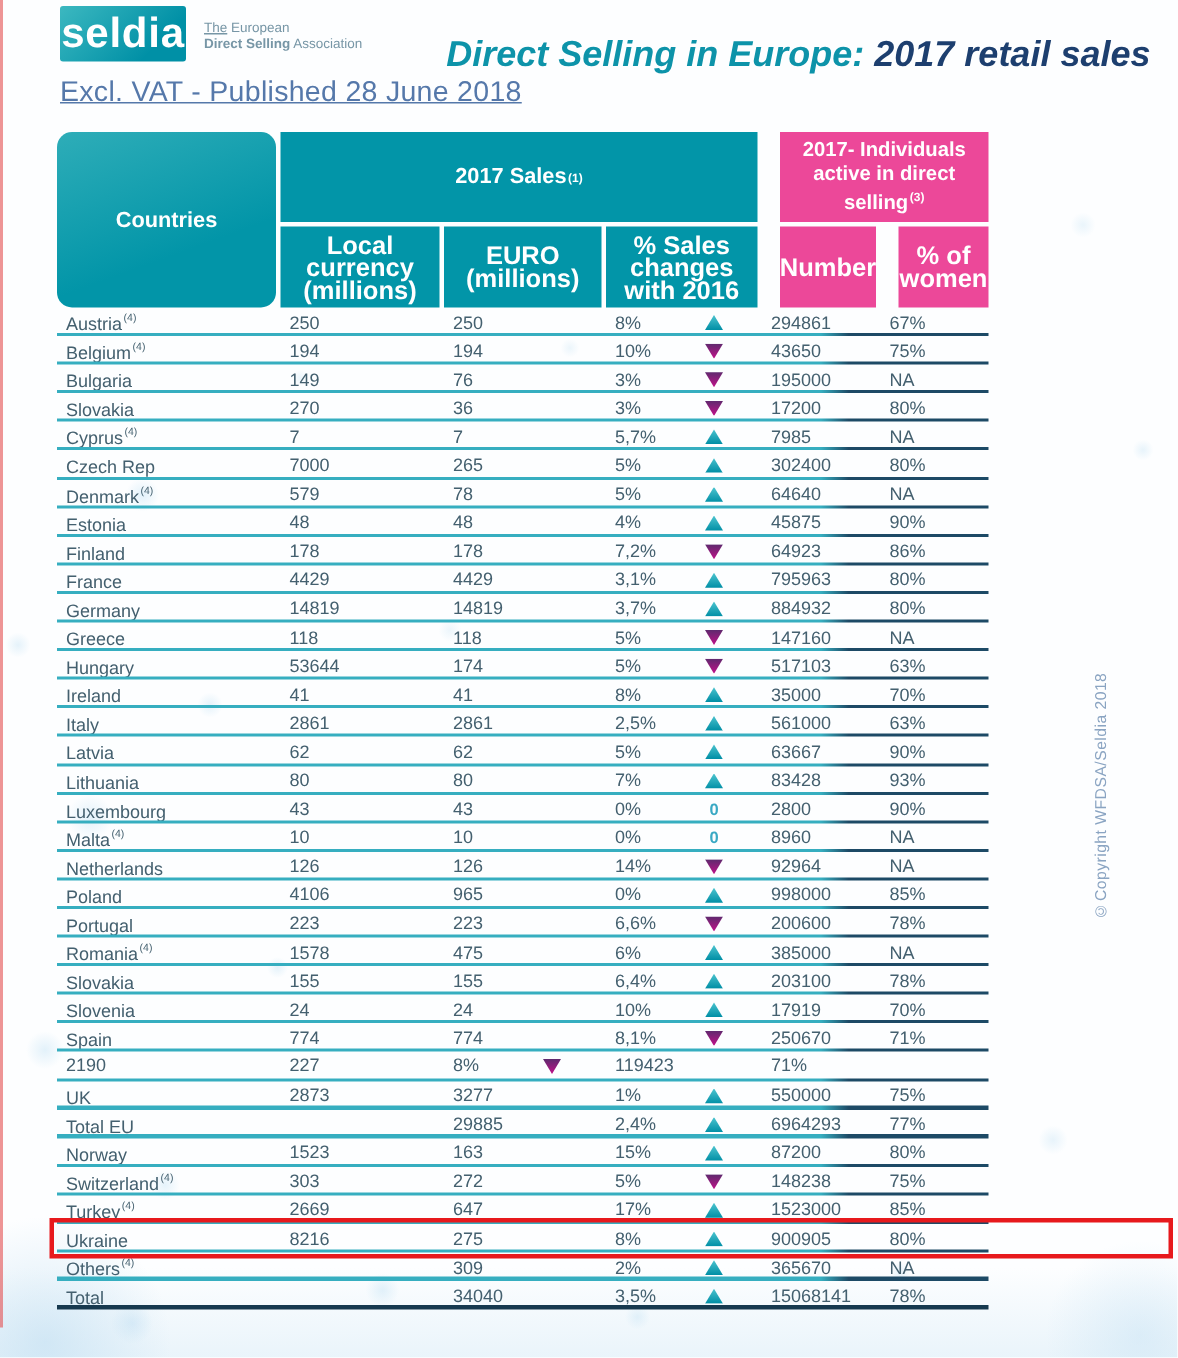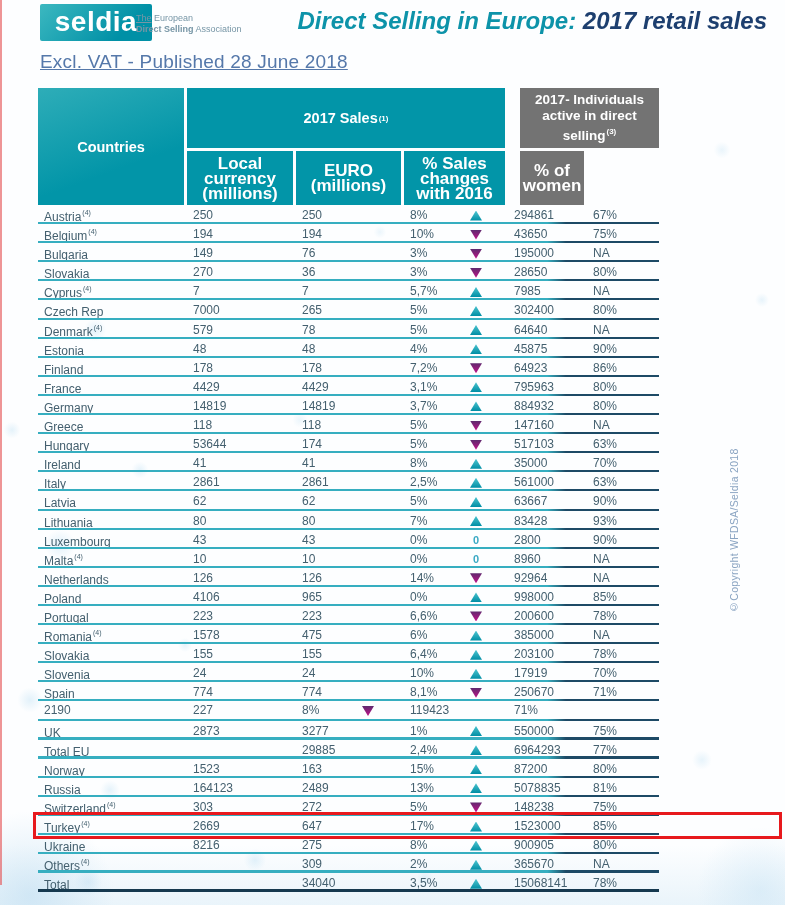--- a/index.html
+++ b/index.html
@@ -30,32 +30,32 @@
       radial-gradient(circle 11px at 300px 420px, rgba(210,233,246,.4), rgba(210,233,246,0) 70%),
       radial-gradient(circle 8px at 200px 252px, rgba(210,233,246,.4), rgba(210,233,246,0) 70%),
       radial-gradient(circle 20px at 88px 882px, rgba(196,225,243,.5), rgba(196,225,243,0) 70%),
       radial-gradient(circle 12px at 12px 430px, rgba(205,231,246,.5), rgba(205,231,246,0) 70%),
       linear-gradient(to top, rgba(210,232,245,.45), rgba(210,232,245,0) 60px);
   }
   .left-edge{position:absolute;left:0;top:0;width:2px;height:885px;background:rgba(228,78,80,.6);z-index:3;}
 
   
   .logo-box{
-    position:absolute;left:40px;top:4px;width:112px;height:37px;z-index:2;
+    position:absolute;left:40px;top:4px;width:84px;height:37px;z-index:2;
     background:linear-gradient(135deg,#3cb8c0 0%,#0090a6 75%);
     color:#fff;font-weight:bold;font-size:28px;line-height:35px;text-align:center;
     letter-spacing:.5px;border-radius:2px;
   }
   .tagline{
     position:absolute;left:136px;top:13px;z-index:2;
     font-size:9px;line-height:11px;color:#7796a6;
   }
   .tagline .u{text-decoration:underline;}
   .page-title{
-    position:absolute;top:7px;right:18px;margin:0;z-index:2;white-space:nowrap;
+    position:absolute;top:23px;right:18px;margin:0;z-index:2;white-space:nowrap;
     font-style:italic;font-weight:bold;font-size:24px;letter-spacing:0;
   }
   .page-title .t-teal{color:#0d93a9;}
   .page-title .t-navy{color:#1d3f6f;}
   .subtitle{
     position:absolute;left:40px;top:51px;z-index:2;
     font-size:19px;color:#5578aa;letter-spacing:.2px;text-decoration:underline;
   }
 
   
@@ -65,22 +65,22 @@
     grid-template-columns:146px 106px 105px 101px 76px 72px;
     grid-template-rows:60px 54px;
     gap:3px;
   }
   .hcell{
     color:#fff;font-weight:bold;display:flex;align-items:center;justify-content:center;
     text-align:center;
   }
   .hcell sup{font-size:8px;font-weight:bold;margin-left:1px;}
   .teal{background:#0295a8;}
-  .navy{background:#737373;margin-left:12px;}
-  .h-countries{grid-column:1;grid-row:1/3;background:linear-gradient(160deg,#2eadb8 0%,#0295a8 65%);font-size:14.5px;}
+  .navy{background:#ec4899;margin-left:12px;}
+  .h-countries{grid-column:1;grid-row:1/3;background:linear-gradient(160deg,#2eadb8 0%,#0295a8 65%);font-size:14.5px;border-radius:10px;}
   .h-sales{grid-column:2/5;grid-row:1;font-size:14.5px;}
   .h-individuals{grid-column:5/7;grid-row:1;font-size:13.5px;line-height:16px;padding:0 6px;}
   .h-sub{font-size:17px;line-height:15px;padding:0 4px;}
 
   .trow{
     display:grid;
     grid-template-columns:146px 106px 105px 101px 76px 72px;
     column-gap:3px;
     height:19.1px;position:relative;align-items:center;
   }
@@ -144,20 +144,23 @@
     <div class="hcell teal h-sub">
         <span>Local currency (millions)</span>
       </div>
     <div class="hcell teal h-sub">
         <span>EURO (millions)</span>
       </div>
     <div class="hcell teal h-sub">
         <span>% Sales changes with 2016</span>
       </div>
     <div class="hcell navy h-sub">
+        <span>Number</span>
+      </div>
+    <div class="hcell navy h-sub">
         <span>% of women</span>
       </div>
   </div>
   <div class="tbody">
   <div class="trow">
     <div class="c"><span>Austria</span><sup class="note">(4)</sup></div>
     <div class="c">250</div>
     <div class="c">250</div>
     <div class="c c-pct">
       <span class="pctv">8%</span>
@@ -192,21 +195,21 @@
   </div>
 
   <div class="trow">
     <div class="c"><span>Slovakia</span><sup class="note"></sup></div>
     <div class="c">270</div>
     <div class="c">36</div>
     <div class="c c-pct">
       <span class="pctv">3%</span>
       <span class="trend down"></span>
     </div>
-    <div class="c">28650</div>
+    <div class="c">17200</div>
     <div class="c">80%</div>
   </div>
 
   <div class="trow">
     <div class="c"><span>Cyprus</span><sup class="note">(4)</sup></div>
     <div class="c">7</div>
     <div class="c">7</div>
     <div class="c c-pct">
       <span class="pctv">5,7%</span>
       <span class="trend up"></span>
@@ -507,31 +510,20 @@
     <div class="c">1523</div>
     <div class="c">163</div>
     <div class="c c-pct">
       <span class="pctv">15%</span>
       <span class="trend up"></span>
     </div>
     <div class="c">87200</div>
     <div class="c">80%</div>
   </div>
 
-  <div class="trow">
-    <div class="c"><span>Russia</span><sup class="note"></sup></div>
-    <div class="c">164123</div>
-    <div class="c">2489</div>
-    <div class="c c-pct">
-      <span class="pctv">13%</span>
-      <span class="trend up"></span>
-    </div>
-    <div class="c">5078835</div>
-    <div class="c">81%</div>
-  </div>
 
   <div class="trow">
     <div class="c"><span>Switzerland</span><sup class="note">(4)</sup></div>
     <div class="c">303</div>
     <div class="c">272</div>
     <div class="c c-pct">
       <span class="pctv">5%</span>
       <span class="trend down"></span>
     </div>
     <div class="c">148238</div>

